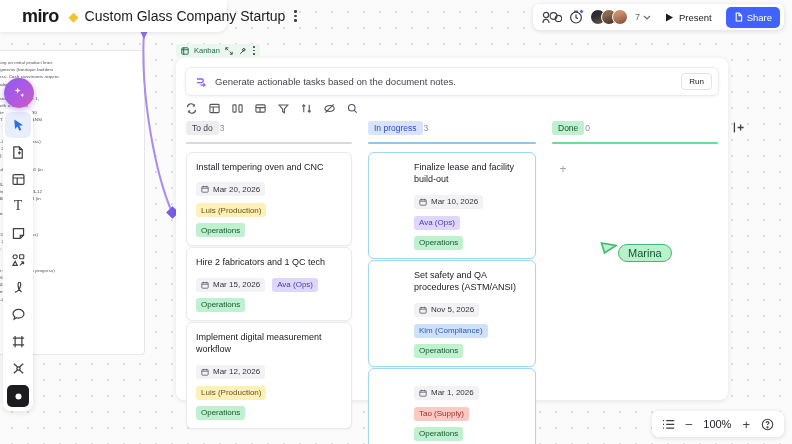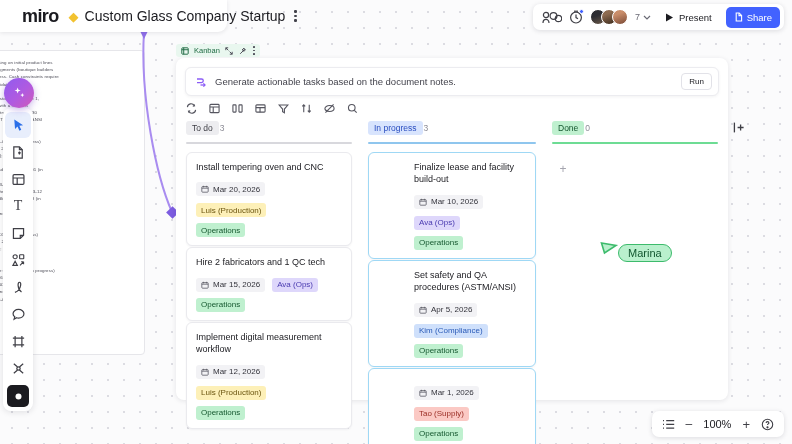--- a/index.html
+++ b/index.html
@@ -520,21 +520,21 @@
             </div>
           </div>
           <div class="card hl">
             <div class="card-title">Set safety and QA procedures (ASTM/ANSI)</div>
             <div class="card-row">
               <span class="chip date">
                 <svg width="8" height="8" viewBox="0 0 10 10" fill="none" stroke="#5a5a64" stroke-width="1">
                   <rect x="1" y="2" width="8" height="7" rx="1"></rect>
                   <path d="M1 4h8M3 1v2M7 1v2"></path>
                 </svg>
-                <span>Apr 5, 2026</span>
+                <span>Nov 5, 2026</span>
               </span>
               <span class="chip" style="background: rgb(207, 224, 251); color: rgb(42, 91, 184);">Kim (Compliance)</span>
             </div>
             <div class="card-row" style="margin-top: 6px;">
               <span class="chip" style="background: rgb(191, 240, 207); color: rgb(21, 87, 47);">Operations</span>
             </div>
           </div>
           <div class="card hl">
             <div class="card-row">
               <span class="chip date">

